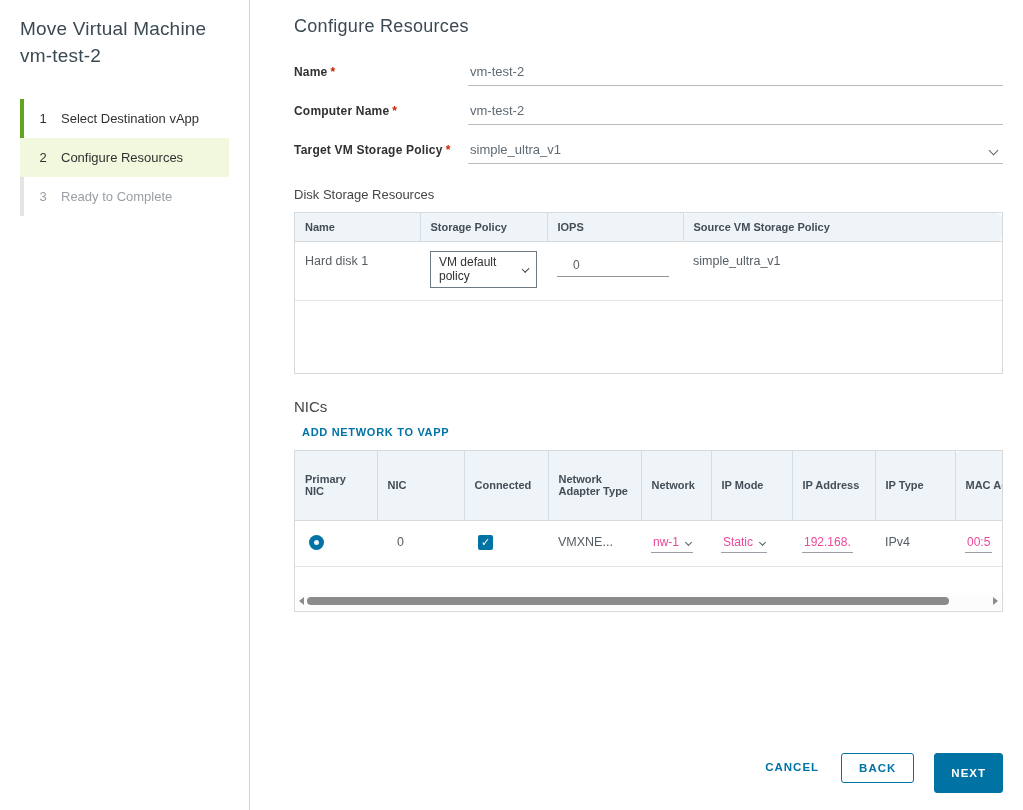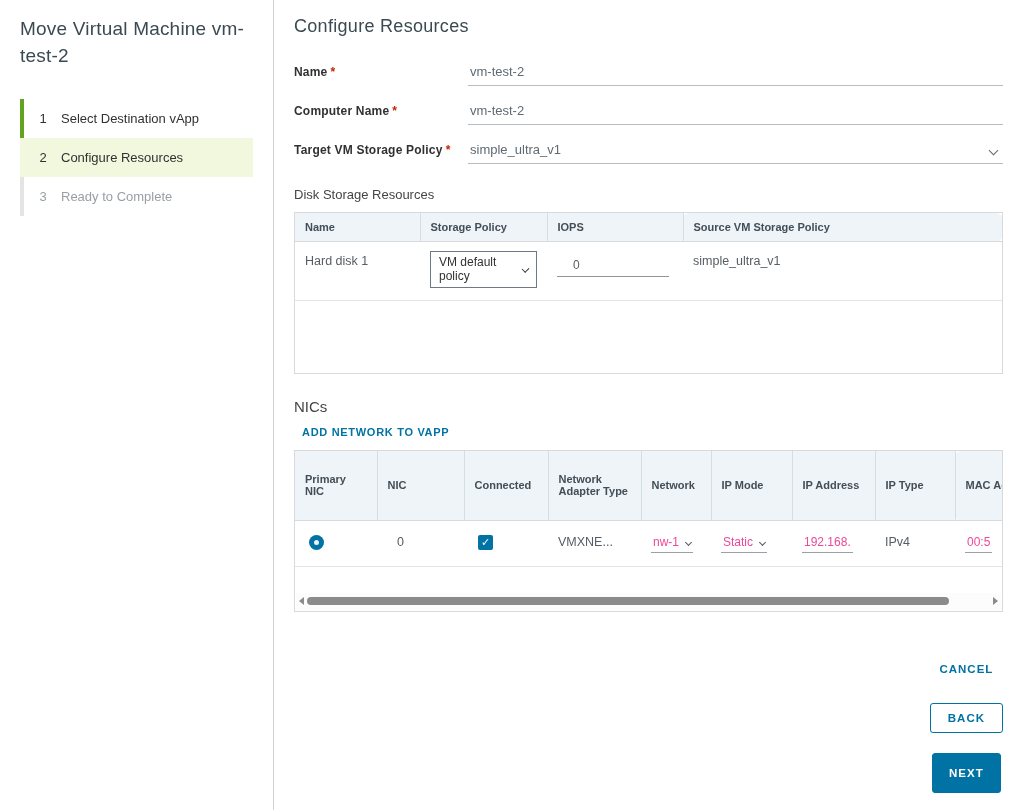--- a/index.html
+++ b/index.html
@@ -8,21 +8,21 @@
     font-family: "Liberation Sans", "DejaVu Sans", sans-serif;
     color: #454545;
     width: 1023px; height: 810px;
     position: relative;
     overflow: hidden;
   }
   .app { position: absolute; inset: 0; background: #fff; }
 
   
   .sidebar {
-    position: absolute; left: 0; top: 0; bottom: 0; width: 274px;
+    position: absolute; left: 0; top: 0; bottom: 0; width: 250px;
     border-right: 1px solid #cfd3d6;
     padding: 16px 20px 0 20px;
     background: #fff;
   }
   .wizard-title {
     font-size: 19px; line-height: 1.4; font-weight: 400;
     color: #3b4a52; letter-spacing: .2px;
     word-break: break-word;
     max-width: 225px;
   }
@@ -155,21 +155,21 @@
   .arrow-right { border-top: 4px solid transparent; border-bottom: 4px solid transparent; border-left: 5px solid #8b8b8b; }
   .hscroll-track { flex: 1; height: 8px; position: relative; }
   .hscroll-thumb {
     position: absolute; left: 0; top: 0; height: 8px; width: 94%;
     background: #8b8b8b; border-radius: 4px; cursor: grab;
   }
 
   
   .footer {
     position: absolute; right: 20px; bottom: 17px;
-    display: flex; align-items: center; gap: 20px; flex-direction: column;
+    display: flex; align-items: flex-start; gap: 20px;
   }
   .btn {
     font-family: inherit; font-size: 11.5px; font-weight: 700;
     letter-spacing: 1px; cursor: pointer; border-radius: 3px;
   }
   .btn-link { color: #0072a3; background: transparent; border: none; padding: 8px 2px; }
   .btn-outline {
     color: #0072a3; background: #fff; border: 1px solid #0072a3;
     padding: 8px 17px;
   }

